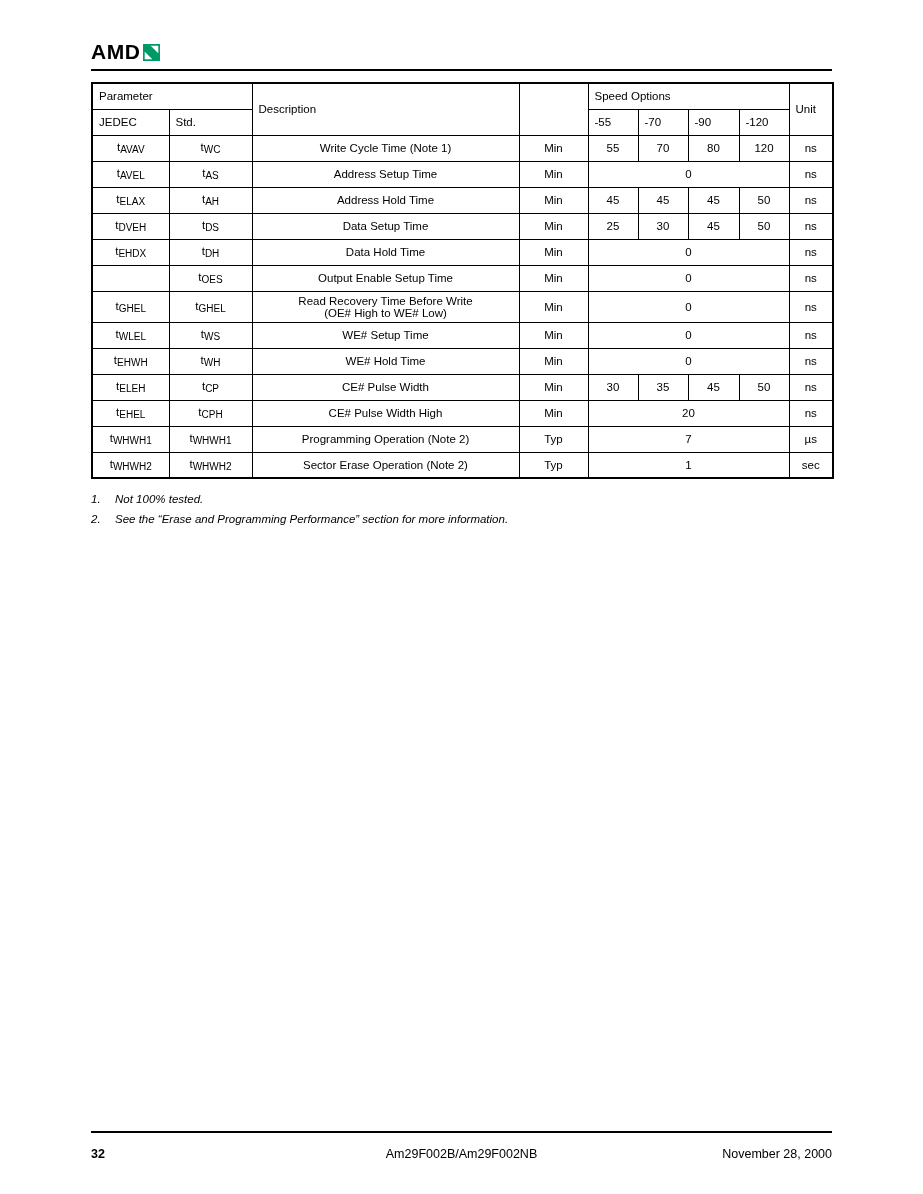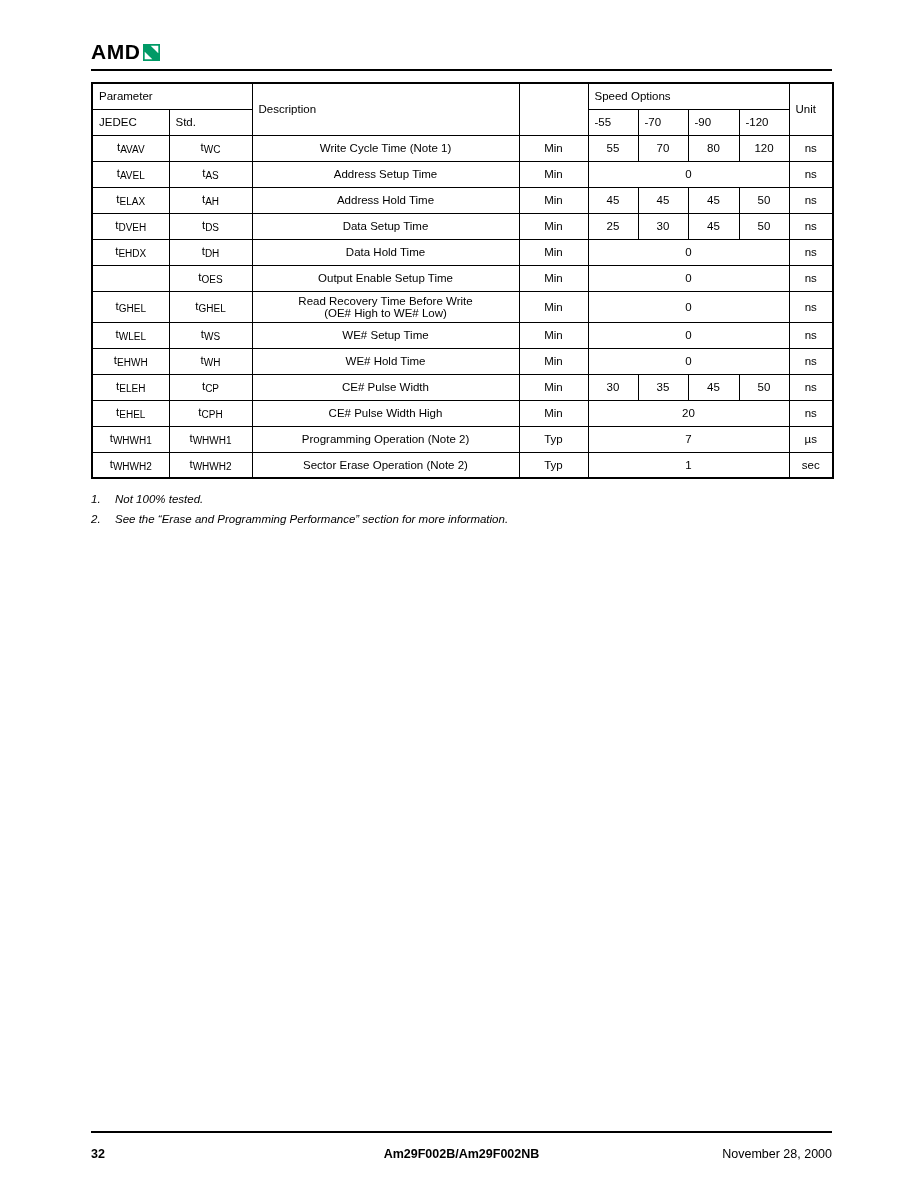--- a/index.html
+++ b/index.html
@@ -57,21 +57,21 @@
   .footer {
     position: absolute; left: 91px; right: 91px; top: 1131px;
     border-top: 2px solid #000;
     padding-top: 14px;
     display: grid;
     grid-template-columns: 1fr auto 1fr;
     align-items: baseline;
     font-size: 12.5px;
   }
   .footer .f-left { font-weight: bold; justify-self: start; }
-  .footer .f-center { font-weight: bold; justify-self: center; }
+  .footer .f-center { font-weight: normal; justify-self: center; }
   .footer .f-right { justify-self: end; }
 </style>
 </head>
 <body>
 
 <div class="page">
   <div class="content">
 
     <div class="hdr">
       <div class="logo">

